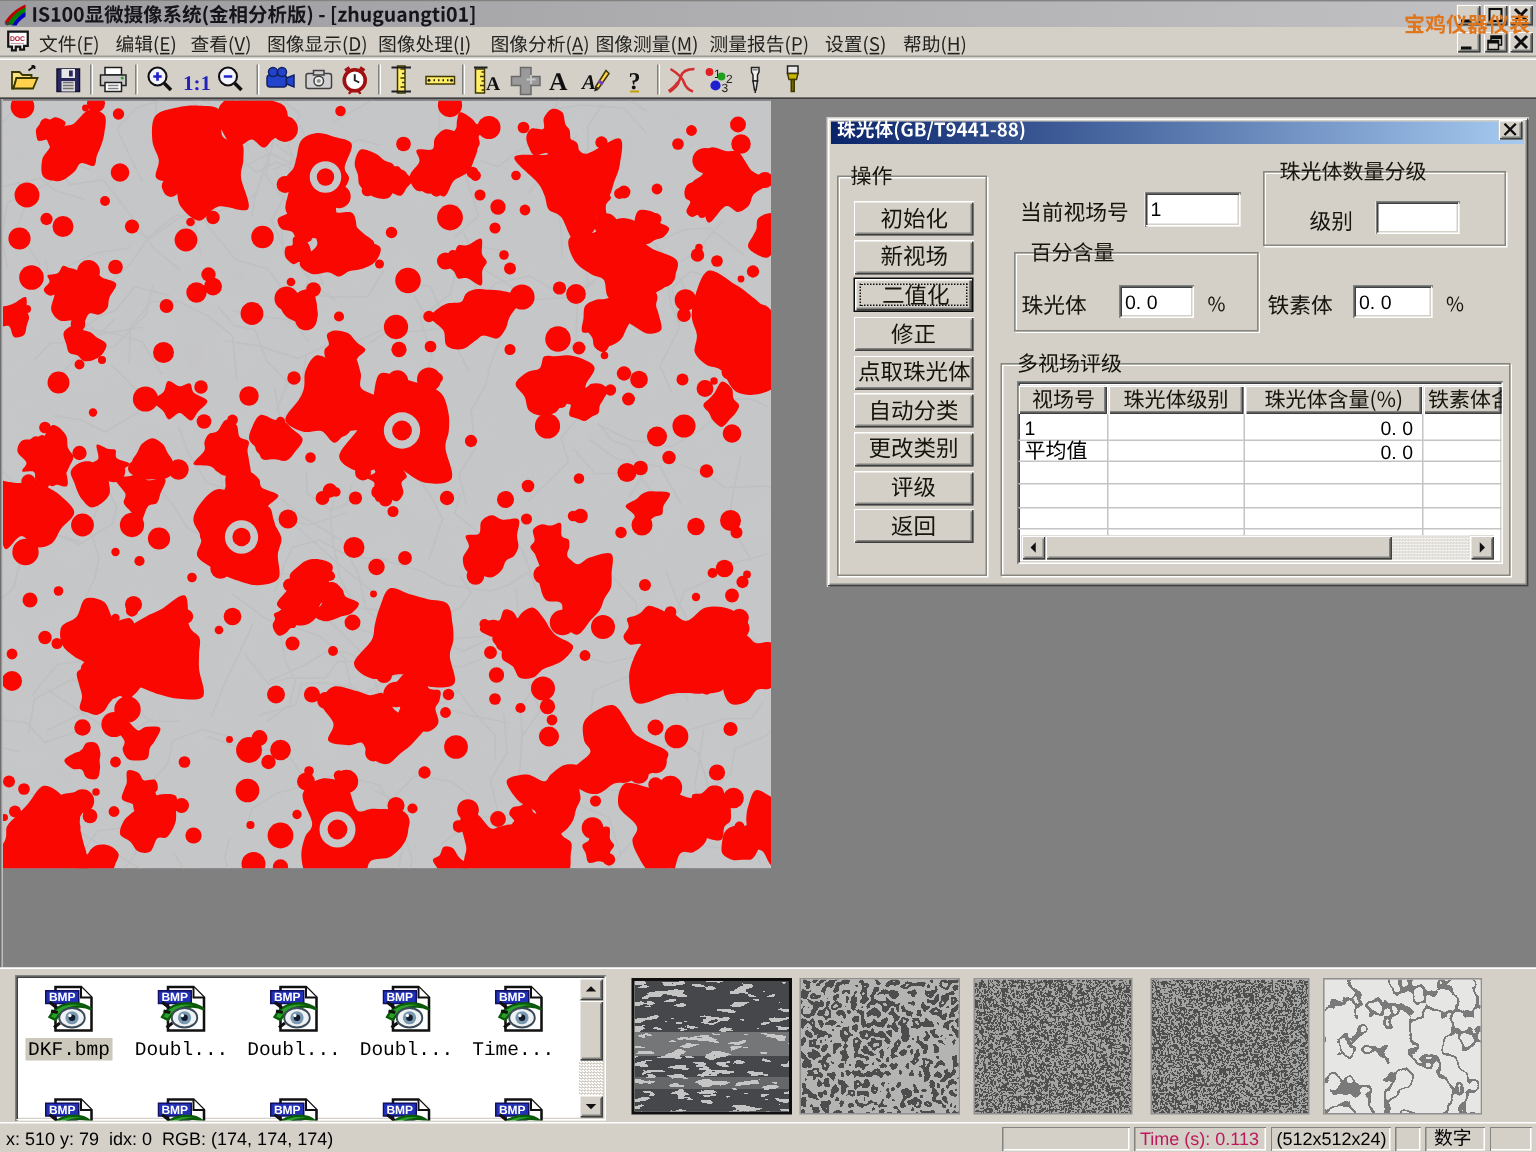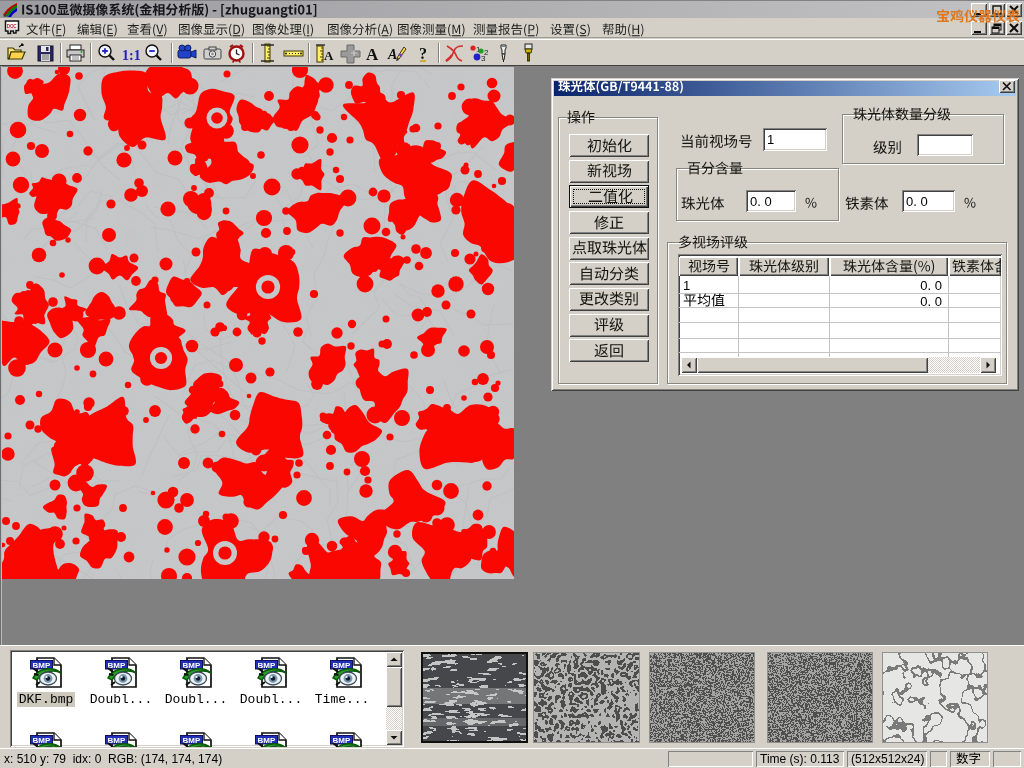--- a/index.html
+++ b/index.html
@@ -1473,21 +1473,21 @@
         </svg></div>
     </div>
   </div>
 <div class="abs" style="left:0;top:748px;width:1024px;height:20px;background:#d4d0c8;border-top:1px solid #fff">
     <div style="position:absolute;left:4px;top:3px;font-size:12px;color:#000">x: 510 y: 79&nbsp; idx: 0&nbsp; RGB: (174, 174, 174)</div>
     <div style="position:absolute;left:668px;top:2px;">
       <div style="width:85px;height:16px;position:relative;box-shadow:inset 1px 1px 0 #80837f,inset -1px -1px 0 #fff"></div>
     </div>
     <div style="position:absolute;left:756px;top:2px;">
       <div style="width:88px;height:16px;position:relative;box-shadow:inset 1px 1px 0 #80837f,inset -1px -1px 0 #fff">
-        <div style="position:absolute;left:4px;top:1px;font-size:12px;color:#000000;white-space:nowrap">Time (s): 0.113</div>
+        <div style="position:absolute;left:4px;top:1px;font-size:12px;color:#be185d;white-space:nowrap">Time (s): 0.113</div>
       </div>
     </div>
     <div style="position:absolute;left:847px;top:2px;">
       <div style="width:80px;height:16px;position:relative;box-shadow:inset 1px 1px 0 #80837f,inset -1px -1px 0 #fff">
         <div style="position:absolute;left:4px;top:1px;font-size:12px;color:#000;white-space:nowrap">(512x512x24)</div>
       </div>
     </div>
     <div style="position:absolute;left:930px;top:2px;">
       <div style="width:17px;height:16px;position:relative;box-shadow:inset 1px 1px 0 #80837f,inset -1px -1px 0 #fff"></div>
     </div>

